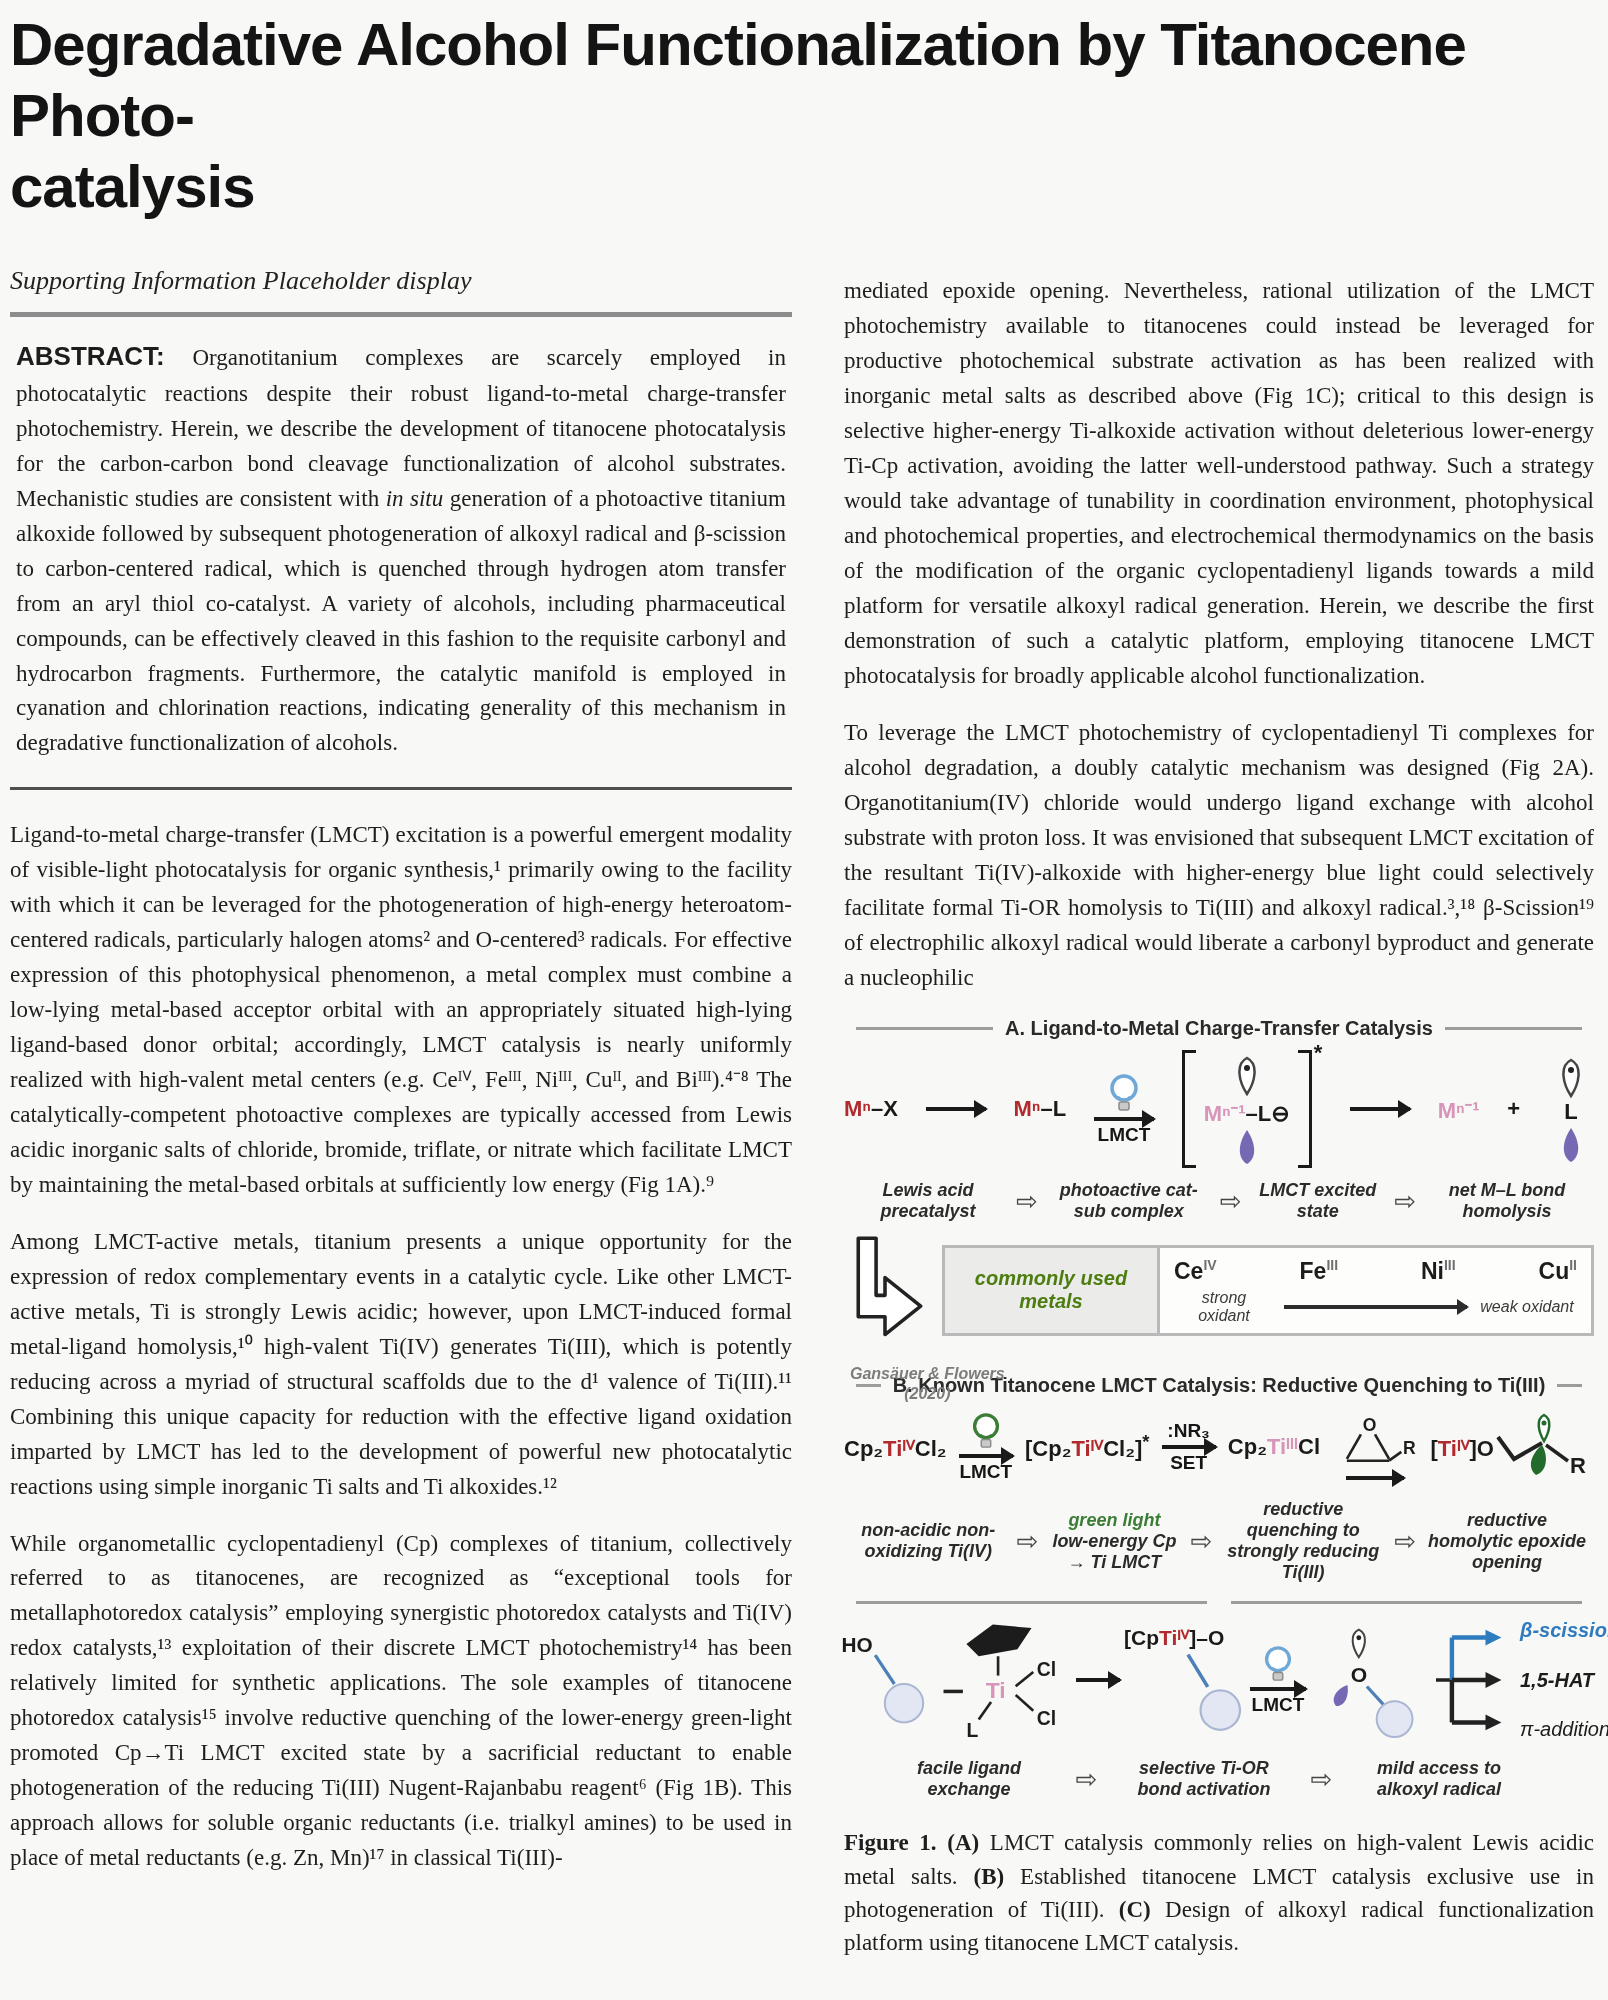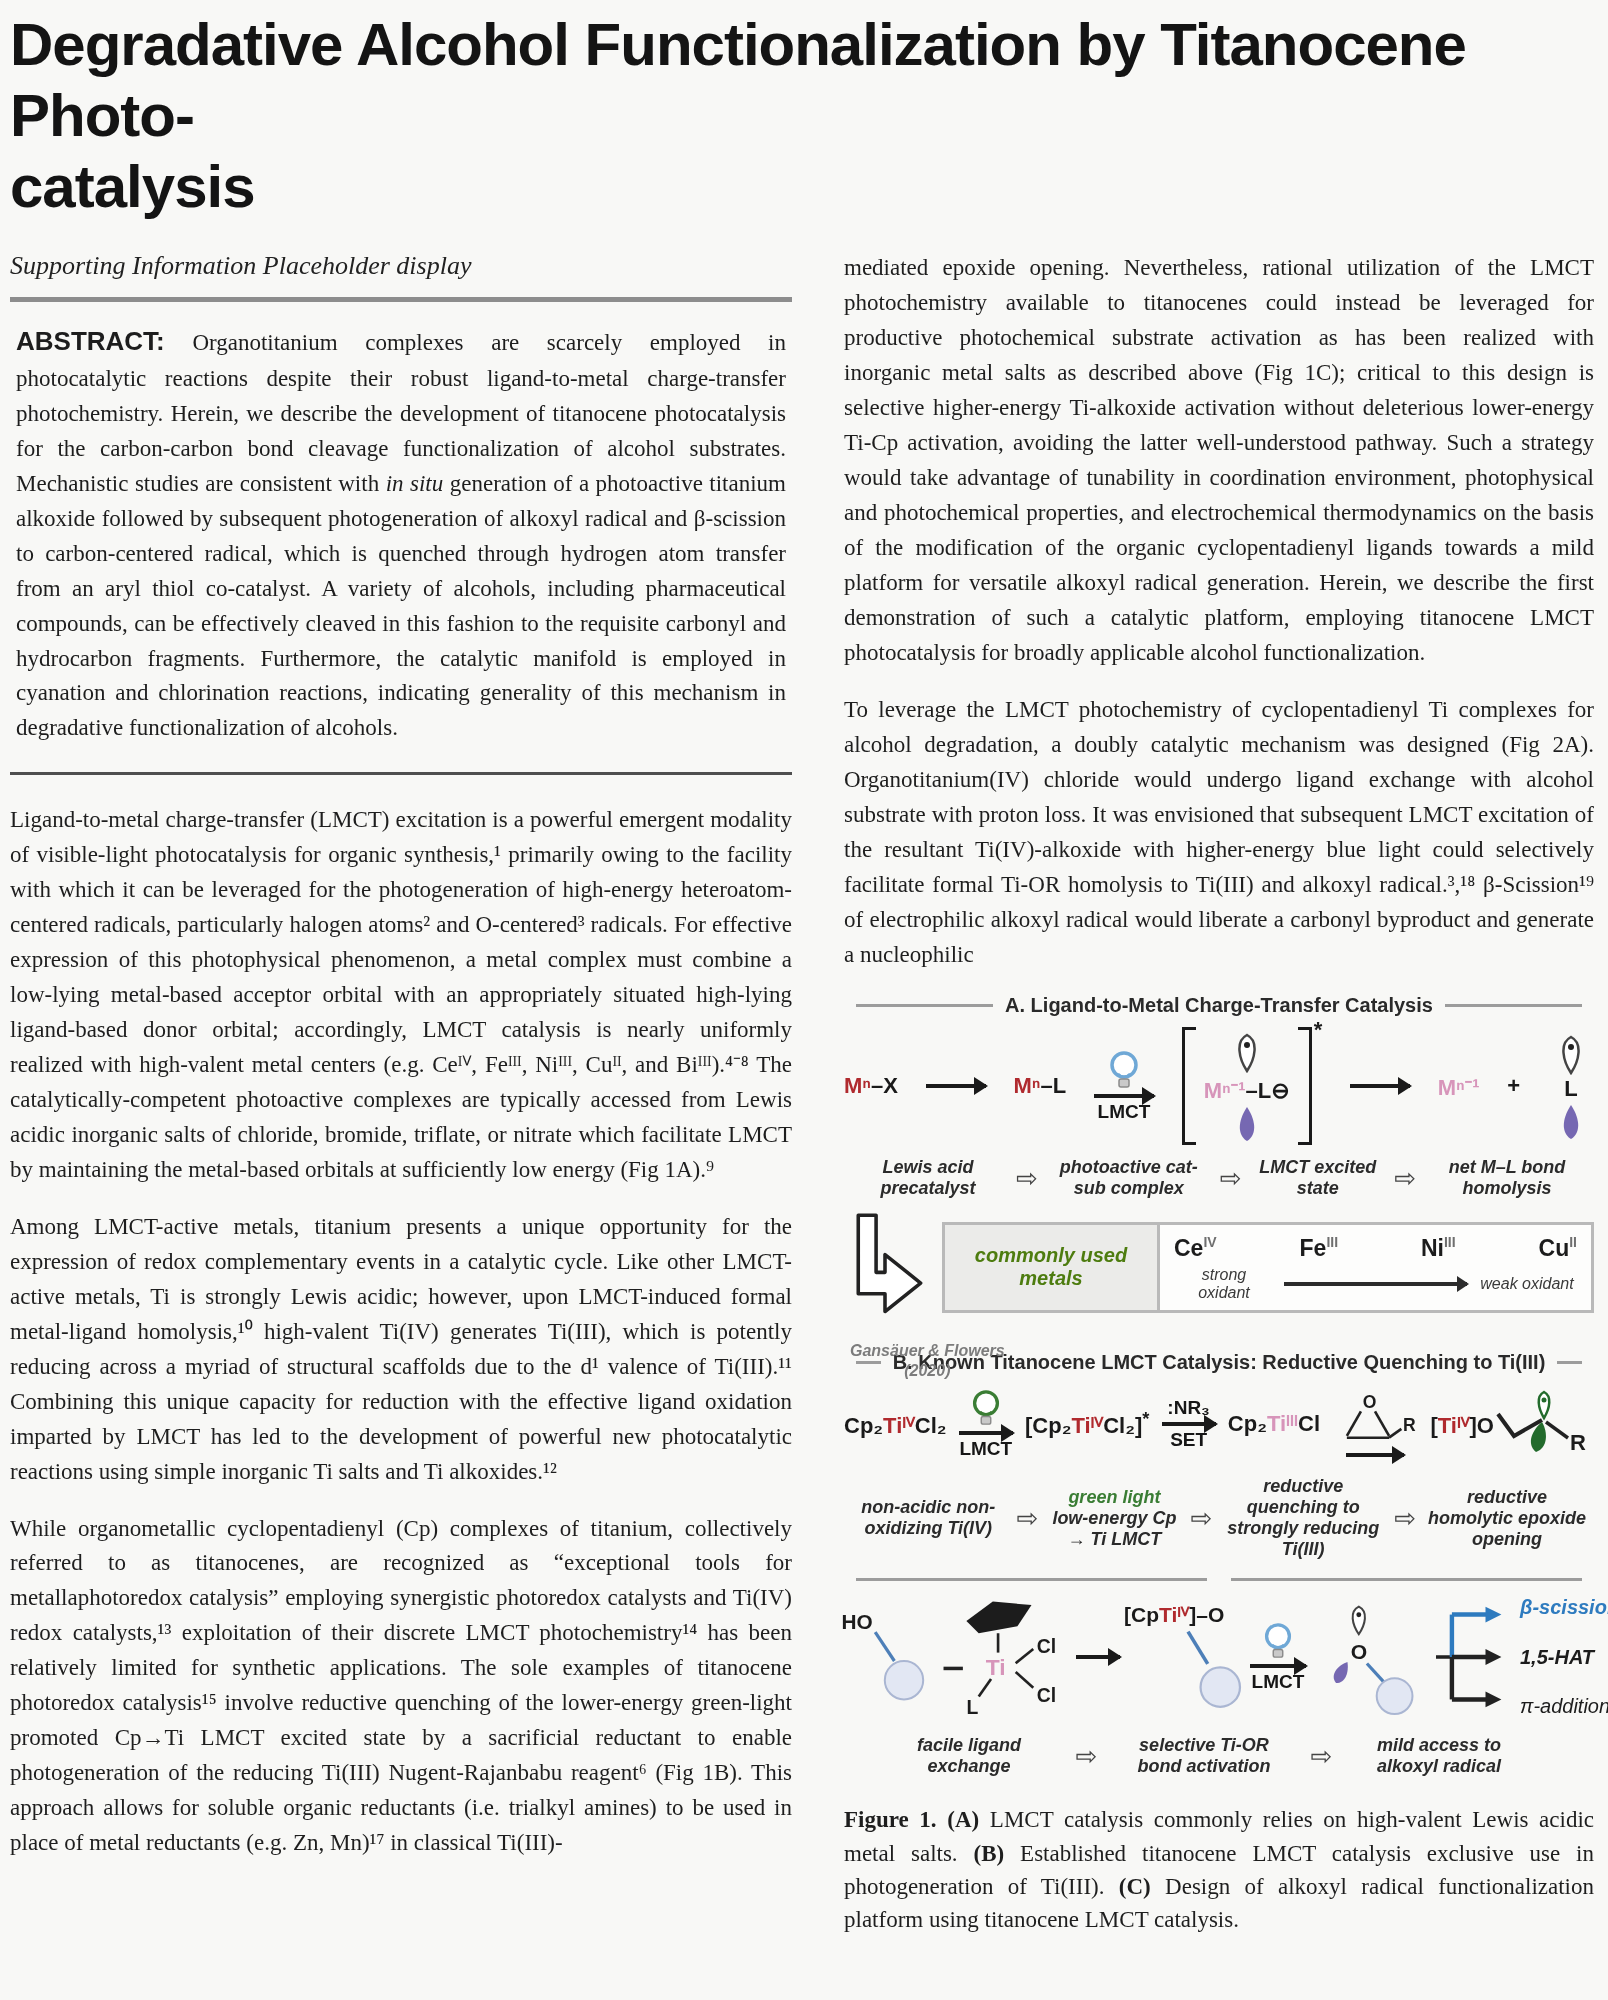--- a/index.html
+++ b/index.html
@@ -3,29 +3,29 @@
 <meta charset="utf-8">
 <style>
   html,body{margin:0;padding:0;background:#e9e9e9;}
   .page{
     width:1608px;min-height:2000px;margin:0 auto;background:#f8f8f6;
     box-sizing:border-box;padding:8px 14px 10px 10px;color:#1d1d1d;
     font-family:"Liberation Serif", serif;overflow:hidden;
   }
   
   .title{font-family:"Liberation Sans",sans-serif;font-weight:bold;
-    font-size:60px;line-height:1.18;letter-spacing:-1px;color:#141414;margin:2px 0 29px;}
+    font-size:60px;line-height:1.18;letter-spacing:-1px;color:#141414;margin:2px 0 44px;}
   .authors{font-size:30px;line-height:1.4;margin:0 0 30px;color:#1b1b1b;}
   .authors sup{font-size:19px;}
   .si-note{font-style:italic;font-size:26px;margin:0 0 16px;color:#222;}
   
   .cols{display:flex;gap:52px;align-items:flex-start;}
   .col-left{width:782px;flex:none;}
   .col-right{flex:1;min-width:0;}
-  .body-p{font-size:23px;line-height:1.52;text-align:justify;margin:0 0 22px;color:#1e1e1e;}
+  .body-p{font-size:23px;line-height:1.52;text-align:justify;margin:8px 0 22px;color:#1e1e1e;}
   sup{line-height:0;}
   
   .abstract{border-top:5px solid #8d8d8d;border-bottom:3px solid #4f4f4f;
     padding:16px 2px 22px;margin:6px 0 28px;}
   .abstract p{font-size:23px;line-height:1.52;text-align:justify;margin:4px;}
   .abs-label{font-family:"Liberation Sans",sans-serif;font-weight:bold;font-size:26px;}
   
   figure{margin:6px 0 0;padding:0;font-family:"Liberation Sans",sans-serif;}
   .panel{margin-bottom:18px;}
   .panel-header{display:flex;align-items:center;margin:4px 0 10px;}

